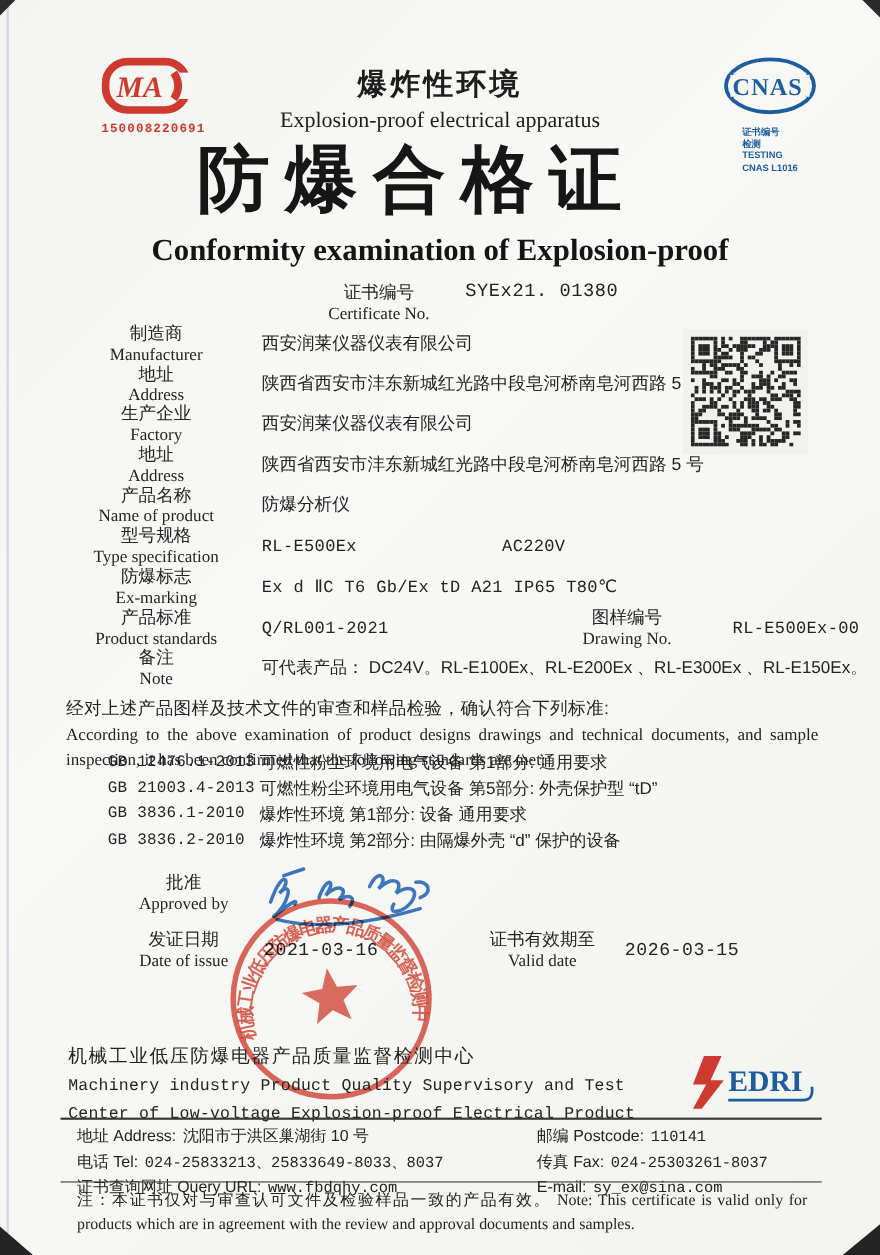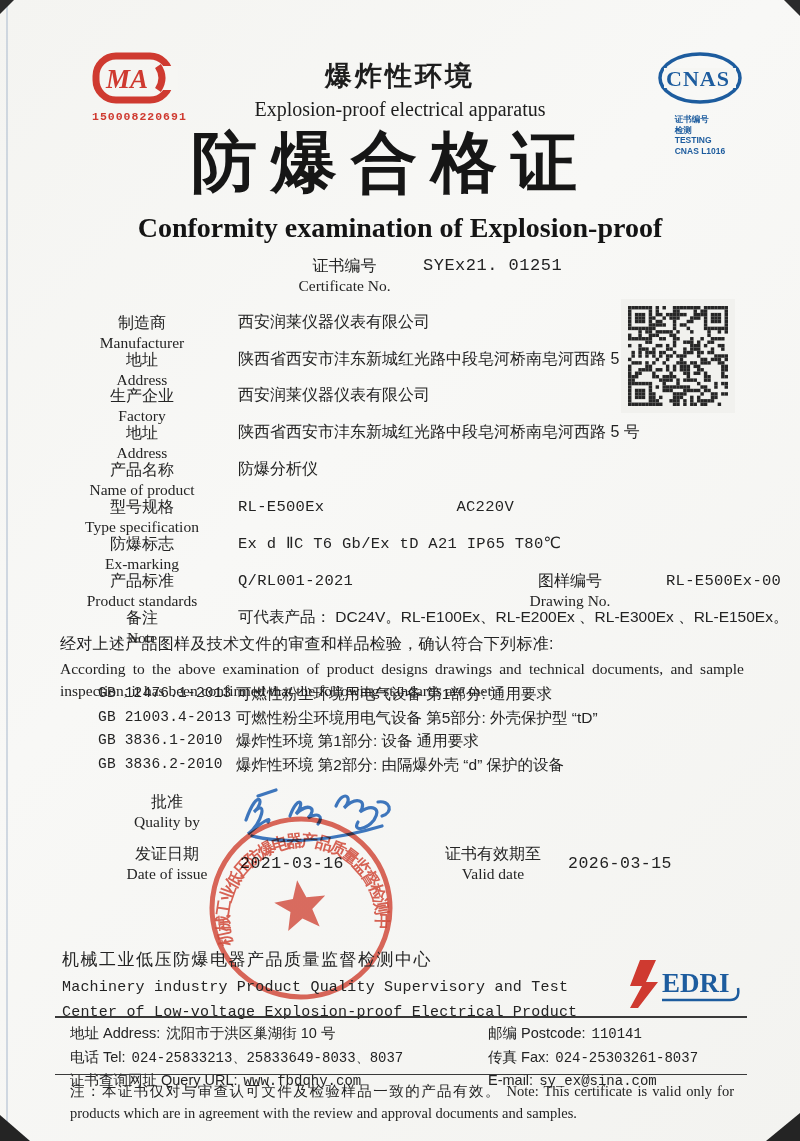--- a/index.html
+++ b/index.html
@@ -31,34 +31,34 @@
   .cma-num { margin-top:2px; font-size:11.5px; font-weight:bold; color:#cf3a30; letter-spacing:1px; font-family:Liberation Mono, monospace; }
 
   .head-titles { position:absolute; left:0; top:58px; width:800px; text-align:center; }
   .head-cn { font-size:27px; font-weight:600; letter-spacing:3px; color:#1d1d1d; }
   .head-en { font-size:20px; margin-top:4px; color:#1d1d1d; }
 
   .cnas { position:absolute; right:58px; top:52px; display:flex; align-items:center; gap:6px;flex-direction:column; }
   .cnas-lines { font-size:8.5px; line-height:10.5px; color:#1d5c9e; font-weight:bold; text-align:left; }
 
   .main-title { position:absolute; left:0; top:118px; width:758px; text-align:center;
-    font-size:66px; font-weight:bold; letter-spacing:14px; color:#161616;margin-left:12px; }
+    font-size:66px; font-weight:bold; letter-spacing:14px; color:#161616; }
   .main-title-en { position:absolute; left:0; top:212px; width:800px; text-align:center;
     font-size:28px; font-weight:bold; color:#141414; }
 
   .certno { position:absolute; left:282px; top:256px; display:flex; }
   .lbl-stack { text-align:center; }
   .lbl-cn { font-size:16px; color:#242424; }
   .lbl-en { font-size:15.5px; font-family:"Liberation Serif",serif; color:#242424; }
   .certno .lbl-stack { width:125px; }
   .certno-val { margin-left:16px; font-size:17px; letter-spacing:.5px; }
 
   
   .frow { position:absolute; left:58px; display:flex; align-items:center; }
-  .frow .lbl-stack { width:168px; flex:none;margin-top:20px; }
+  .frow .lbl-stack { width:168px; flex:none; }
   .fval { margin-left:12px; font-size:16px; white-space:nowrap; }
   .fval.code { font-size:15.5px; letter-spacing:.3px; }
   .sublbl { width:118px; flex:none; text-align:center; margin-left:76px; }
 
   .qr { position:absolute; left:621px; top:299px; width:114px; height:114px; background:#f1f1ee; padding:7px; }
   .qr svg rect { fill:#262626; }
 
   
   .statement { position:absolute; left:60px; top:634px; width:684px; }
   .statement-cn { font-size:16px; letter-spacing:.3px; }
@@ -141,21 +141,21 @@
   </div>
 
   <div class="main-title">防爆合格证</div>
   <div class="main-title-en serif">Conformity examination of Explosion-proof</div>
 
   <div class="certno">
     <span class="lbl-stack">
       <div class="lbl-cn">证书编号</div>
       <div class="lbl-en">Certificate No.</div>
     </span>
-    <span class="certno-val mono">SYEx21. 01251</span>
+    <span class="certno-val mono">SYEx21. 01380</span>
   </div>
 
   <div class="frow" style="top:293px;">
     <span class="lbl-stack">
         <div class="lbl-cn">制造商</div>
         <div class="lbl-en">Manufacturer</div>
       </span>
     <span class="fval">西安润莱仪器仪表有限公司</span>
   </div>
   <div class="frow" style="top:330px;">
@@ -656,21 +656,21 @@
     </div>
     <div class="std-row">
       <span class="std-code mono">GB 3836.2-2010</span>
       <span class="std-desc">爆炸性环境 第2部分: 由隔爆外壳 “d” 保护的设备</span>
     </div>
   </div>
 
   <div class="approve">
     <span class="lbl-stack">
         <div class="lbl-cn">批准</div>
-        <div class="lbl-en">Quality by</div>
+        <div class="lbl-en">Approved by</div>
       </span>
   </div>
   <div class="signature">
     <svg width="175" height="80" viewBox="0 0 175 80">
       <g fill="none" stroke="#2f6cb8" stroke-width="3.2" stroke-linecap="round" opacity="0.92">
         <path d="M14 48 C 26 14, 34 30, 22 40 C 36 26, 30 52, 16 62 C 30 50, 40 44, 36 50"></path>
         <path d="M26 24 L 44 18"></path>
         <path d="M58 44 C 66 22, 74 30, 64 42 C 76 30, 86 36, 76 46 C 86 40, 92 44, 86 52"></path>
         <path d="M104 34 C 112 16, 122 26, 112 36 C 124 24, 136 28, 128 40 C 140 32, 150 36, 142 48 C 134 58, 120 60, 126 50"></path>
         <path d="M146 30 C 158 28, 162 40, 150 44"></path>

